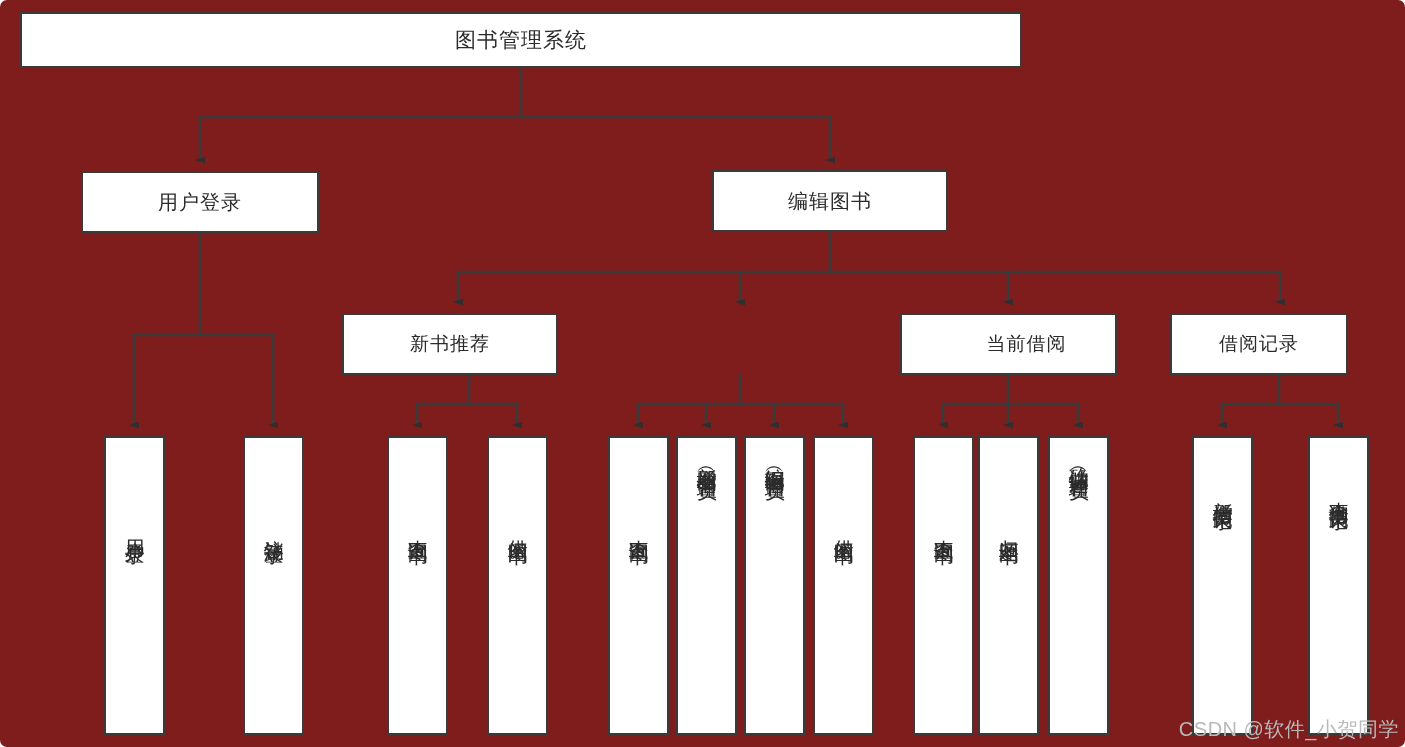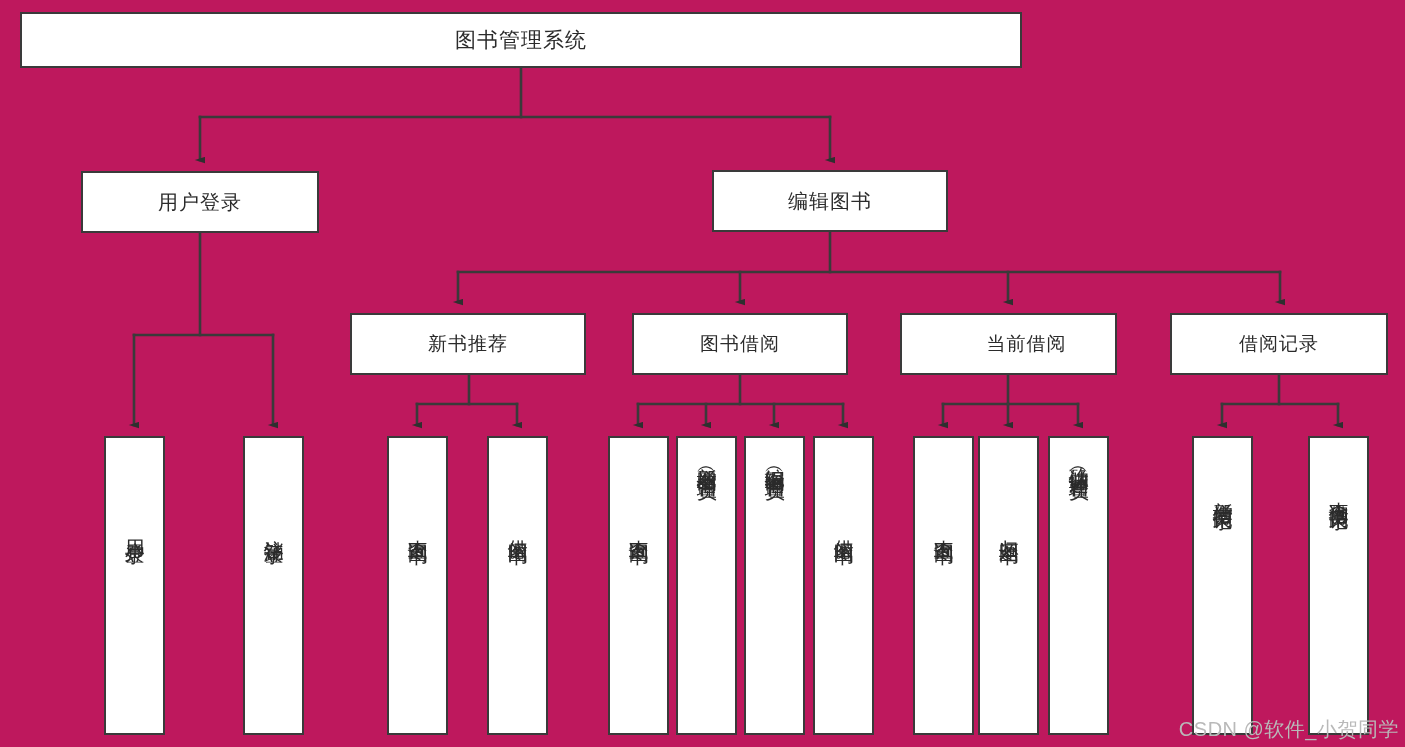--- a/index.html
+++ b/index.html
@@ -4,22 +4,23 @@
 <style>
   html,body{margin:0;padding:0;background:#ffffff;}
   body{
     font-family:"Liberation Sans","DejaVu Sans",sans-serif;
     -webkit-font-smoothing:antialiased;
   }
   #diagram-canvas{
     position:relative;
     width:1405px;
     height:747px;
-    background:#be185d;
+    background:#7f1d1d;
     overflow:hidden;
+    border-radius:7px;
   }
   svg#connectors{
     position:absolute;
     left:0;top:0;
     width:1405px;height:747px;
     pointer-events:none;
   }
   .node{
     position:absolute;
     box-sizing:border-box;
@@ -128,30 +129,27 @@
     <span>图书管理系统</span>
   </div>
 
   <div class="node level2" style="left:81px;top:171px;width:238px;height:62px;">
     <span>用户登录</span>
   </div>
   <div class="node level2" style="left:712px;top:170px;width:236px;height:62px;">
     <span>编辑图书</span>
   </div>
 
-  <div class="node level3" style="left:350px;top:313px;width:236px;height:62px;">
+  <div class="node level3" style="left:342px;top:313px;width:216px;height:62px;">
     <span>新书推荐</span>
-  </div>
-  <div class="node level3" style="left:632px;top:313px;width:216px;height:62px;">
-    <span>图书借阅</span>
   </div>
   <div class="node level3" style="left:900px;top:313px;width:217px;height:62px;padding-left:36px;">
     <span>当前借阅</span>
   </div>
-  <div class="node level3" style="left:1170px;top:313px;width:218px;height:62px;">
+  <div class="node level3" style="left:1170px;top:313px;width:178px;height:62px;">
     <span>借阅记录</span>
   </div>
 
   <div class="node leaf leaf-short" style="left:104px;top:436px;width:61px;height:299px;">
     <span class="vlabel">用户登录</span>
   </div>
   <div class="node leaf leaf-short" style="left:243px;top:436px;width:61px;height:299px;">
     <span class="vlabel">注销登录</span>
   </div>
 

